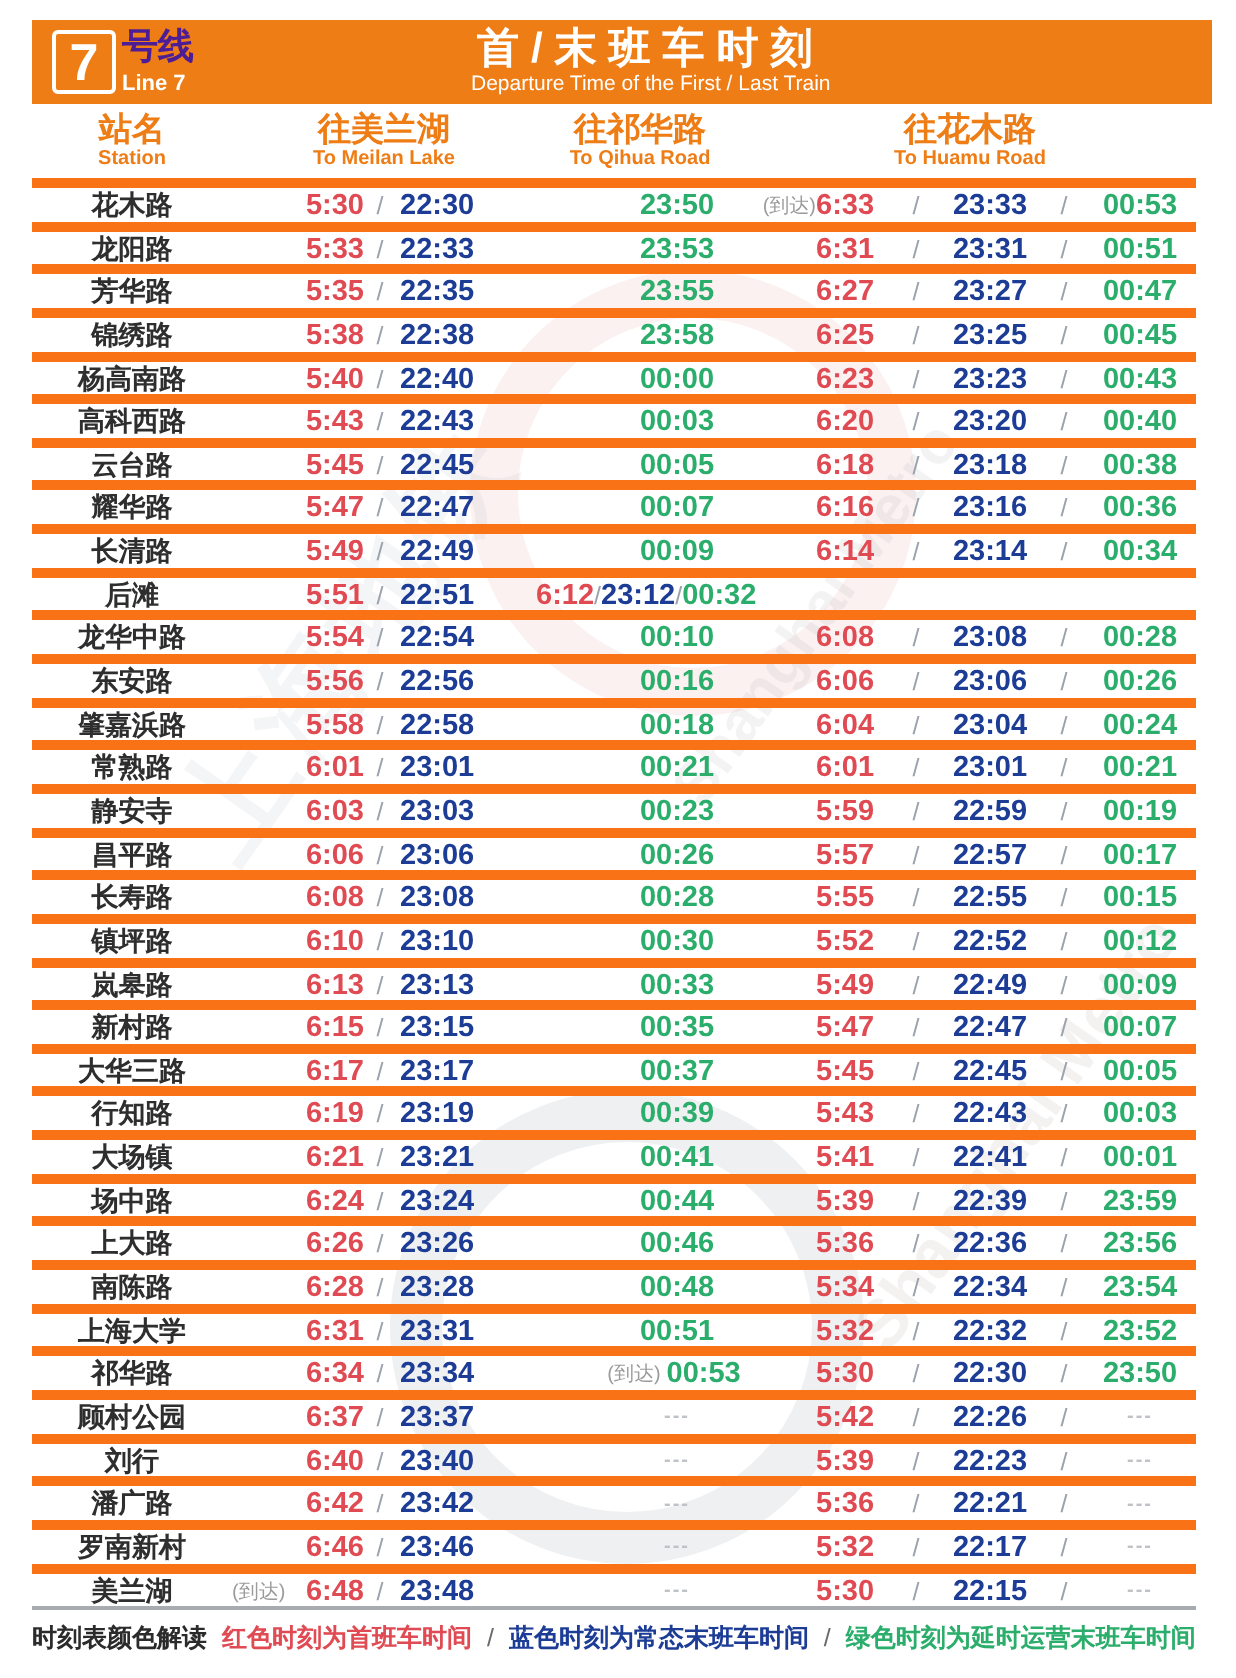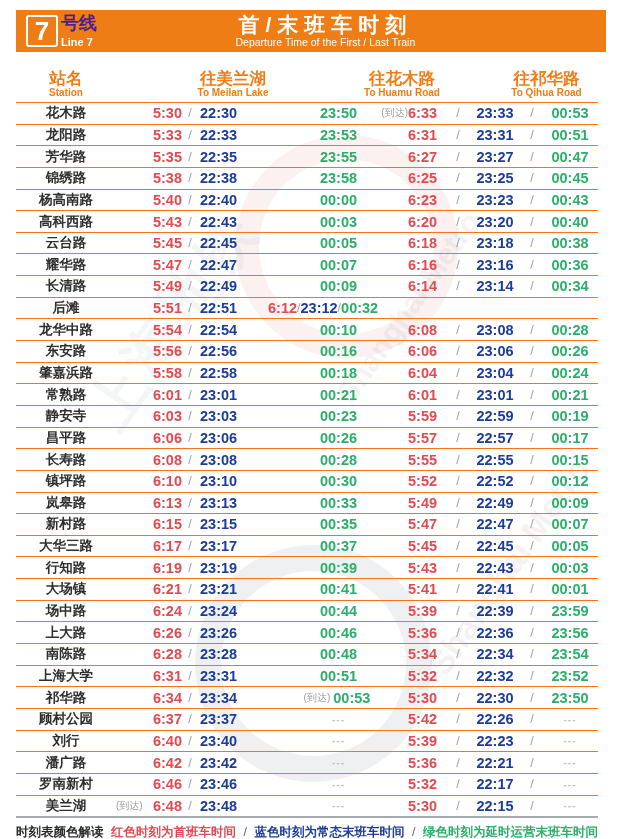--- a/index.html
+++ b/index.html
@@ -24,28 +24,28 @@
   .logo-cn{color:#4c1d95;font-size:18px;font-weight:bold;line-height:19px;}
   .logo-en{color:#fff;font-size:11px;font-weight:bold;line-height:11px;}
   .band-title{position:absolute;left:50%;top:3px;transform:translateX(-42%);text-align:center;}
   .t-cn{color:#fff;font-size:21px;font-weight:bold;letter-spacing:6px;line-height:23px;white-space:nowrap;}
   .t-en{color:#fff;font-size:10.5px;font-weight:normal;line-height:12px;white-space:nowrap;}
 
   
   .grid{display:grid;grid-template-columns:100px 152px 104px 1fr;align-items:center;}
 
   
-  .colhead{padding:17px 0 3px 0;gap:41px;}
+  .colhead{padding:4px 0 3px 0;}
   .colhead .ch{text-align:center;}
   .ch-cn{color:var(--orange,#EE7D15);font-size:16.5px;font-weight:bold;line-height:18px;}
   .ch-en{color:var(--orange,#EE7D15);font-size:10px;font-weight:bold;line-height:12px;}
 
   
   .rows{border-bottom:2px solid #a8abaf;}
-  .row{height:21.65px;box-sizing:border-box;border-top:1px solid #f97316;}
+  .row{height:21.65px;box-sizing:border-box;border-top:5px solid #f97316;}
   .c{display:flex;align-items:center;height:100%;}
   .c1{justify-content:center;}
   .station{color:#2e2e2e;font-size:13.5px;font-weight:bold;white-space:nowrap;}
   .t{font-size:14.5px;font-weight:bold;white-space:nowrap;}
   .red{color:var(--red,#E04A52);}
   .blue{color:var(--blue,#1C3C96);}
   .green{color:var(--green,#2BAD6B);}
   .sl{color:#9aa2ad;font-size:12.5px;font-weight:normal;text-align:center;}
   .note{color:#9b9b9b;font-size:10px;font-weight:normal;white-space:nowrap;text-align:right;}
   .dash{color:#bfc2c6 !important;font-size:10px !important;letter-spacing:1px;}
@@ -111,26 +111,26 @@
   <div class="grid colhead">
     <div class="ch">
       <div class="ch-cn">站名</div>
       <div class="ch-en">Station</div>
     </div>
     <div class="ch">
       <div class="ch-cn">往美兰湖</div>
       <div class="ch-en">To Meilan Lake</div>
     </div>
     <div class="ch">
+      <div class="ch-cn">往祁华路</div>
+      <div class="ch-en">To Qihua Road</div>
+    </div>
+    <div class="ch">
       <div class="ch-cn">往花木路</div>
       <div class="ch-en">To Huamu Road</div>
-    </div>
-    <div class="ch">
-      <div class="ch-cn">往祁华路</div>
-      <div class="ch-en">To Qihua Road</div>
     </div>
   </div>
 
   <div class="rows">
     <div class="grid row">
       <div class="c c1">
         <span class="station">花木路</span>
       </div>
       <div class="c c2">
         <span class="note m-note"></span>

